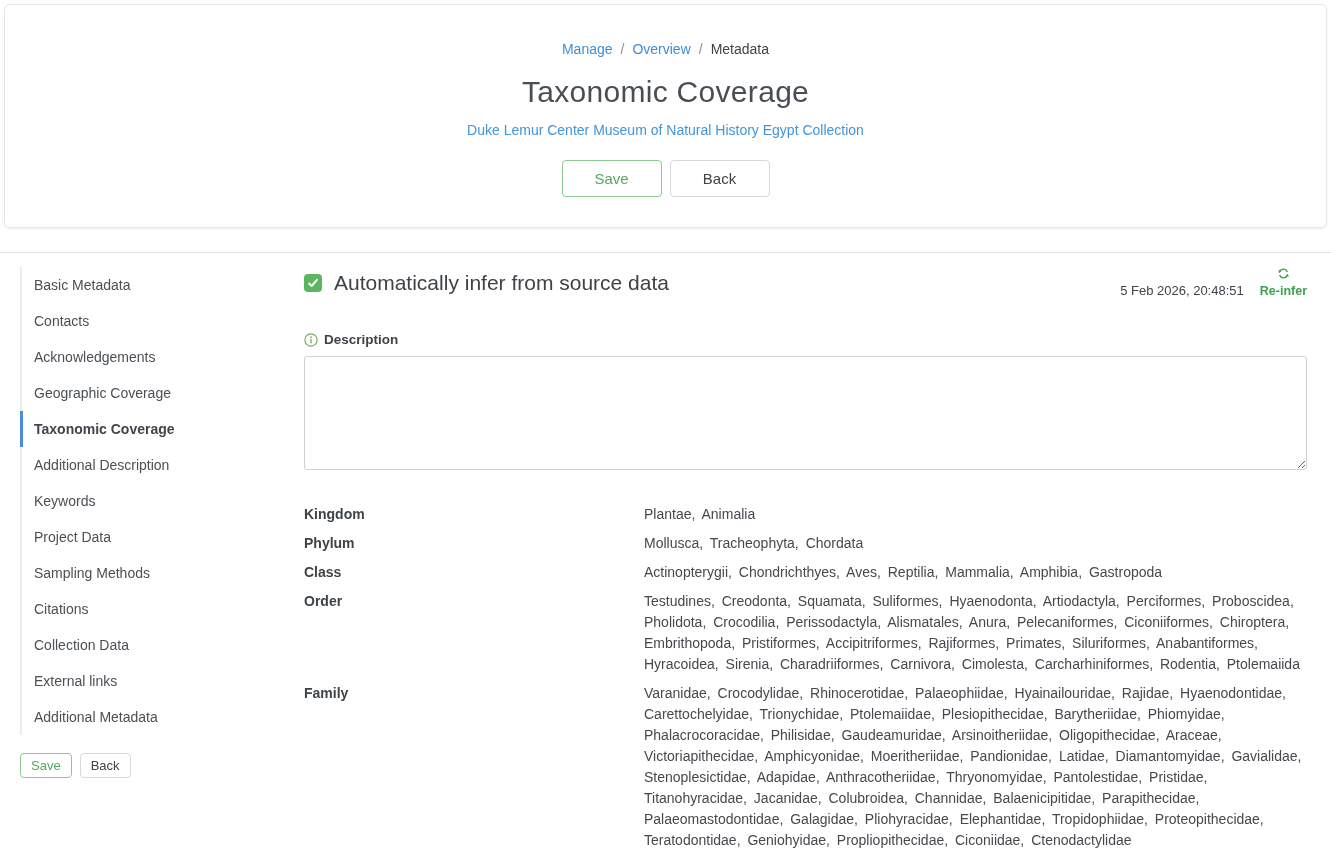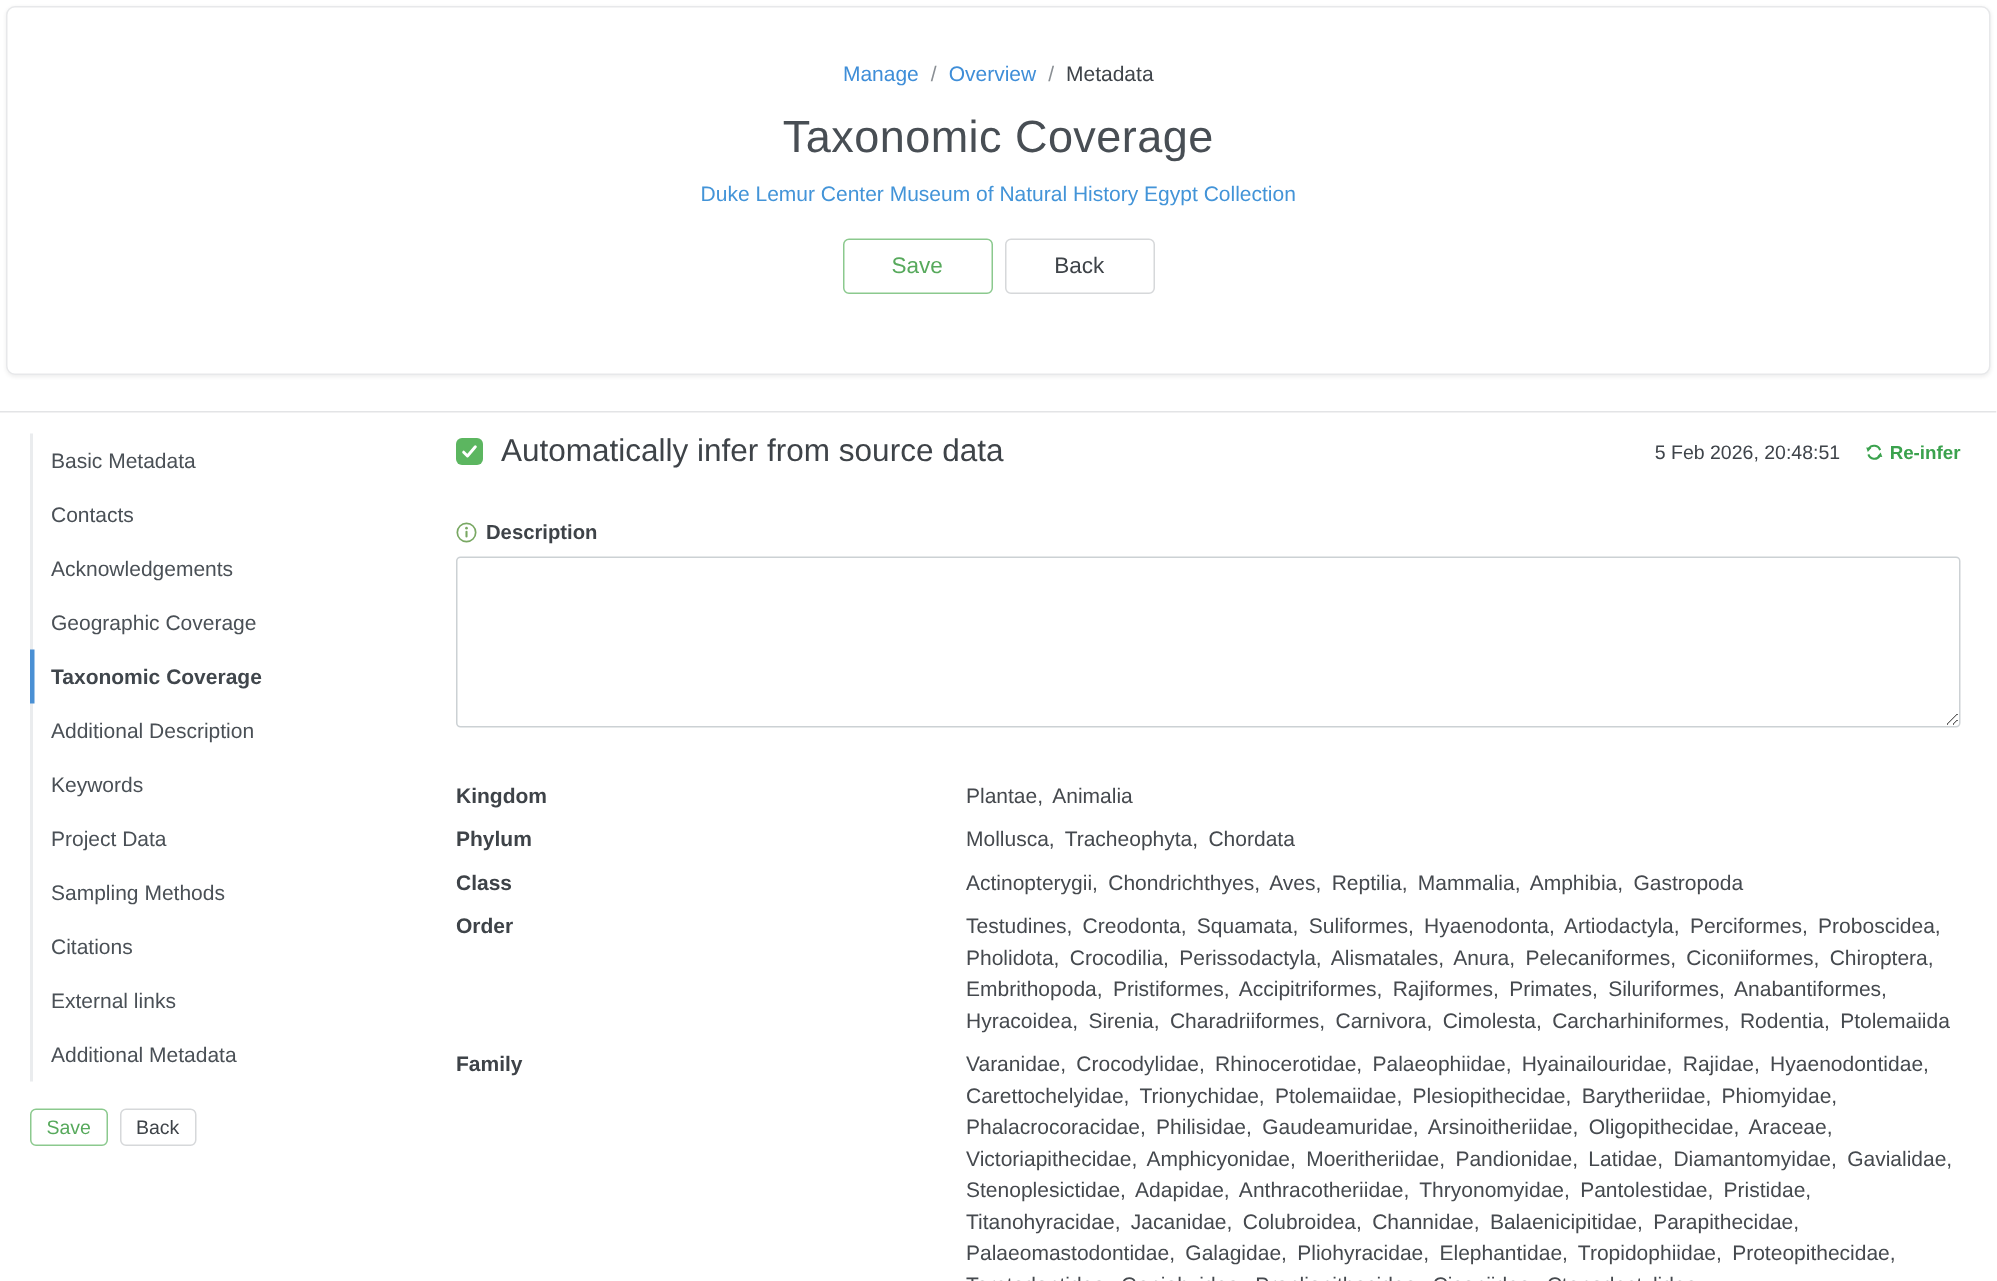--- a/index.html
+++ b/index.html
@@ -6,21 +6,21 @@
   html, body { background: #ffffff; font-family: "Liberation Sans", sans-serif; color: #3f454a; }
   body { width: 1331px; min-height: 854px; }
 
   
   .header-card {
     margin: 4px;
     border: 1px solid #e7e8ea;
     border-radius: 6px;
     box-shadow: 0 1px 3px rgba(0,0,0,0.07);
     text-align: center;
-    padding: 36px 0 53px;
+    padding: 36px 0 30px;
     background: #fff;
   }
   .breadcrumb { font-size: 14px; color: #74797e; }
   .breadcrumb a { color: #3f8ed8; text-decoration: none; cursor: pointer; }
   .breadcrumb .sep { margin: 0 8px; color: #8a8f94; }
   .breadcrumb .current { color: #3f444a; }
   .page-title {
     font-size: 30px;
     font-weight: 400;
     color: #484e54;
@@ -84,21 +84,21 @@
     width: 18px; height: 18px;
     background: #5cb660;
     border-radius: 4px;
     display: flex; align-items: center; justify-content: center;
     cursor: pointer;
     flex-shrink: 0;
   }
   .infer-label { font-size: 21px; color: #3e4348; }
   .infer-right { display: flex; align-items: flex-end; gap: 16px; }
   .timestamp { font-size: 13px; color: #3f444a; }
-  .reinfer { display: flex; align-items: center; gap: 4px; color: #3ba24e; font-size: 12.5px; font-weight: bold; cursor: pointer; }
+  .reinfer { display: flex; align-items: center; gap: 4px; color: #3ba24e; font-size: 12.5px; font-weight: bold; cursor: pointer; flex-direction: column; }
 
   
   .desc-label-row { display: flex; align-items: center; gap: 6px; margin-bottom: 9px; }
   .desc-label { font-size: 13.5px; font-weight: bold; color: #3e4348; text-align: right; }
   .desc-textarea {
     width: 100%;
     height: 114px;
     border: 1px solid #ccd1d4;
     border-radius: 3px;
     resize: vertical;
@@ -139,20 +139,21 @@
       <div class="sidebar-item">Basic Metadata</div>
       <div class="sidebar-item">Contacts</div>
       <div class="sidebar-item">Acknowledgements</div>
       <div class="sidebar-item">Geographic Coverage</div>
       <div class="sidebar-item active">Taxonomic Coverage</div>
       <div class="sidebar-item">Additional Description</div>
       <div class="sidebar-item">Keywords</div>
       <div class="sidebar-item">Project Data</div>
       <div class="sidebar-item">Sampling Methods</div>
       <div class="sidebar-item">Citations</div>
+      <div class="sidebar-item">Collection Data</div>
       <div class="sidebar-item">External links</div>
       <div class="sidebar-item">Additional Metadata</div>
     </div>
     <div class="sidebar-buttons">
       <button class="btn btn-sm btn-save">Save</button>
       <button class="btn btn-sm btn-back">Back</button>
     </div>
   </nav>
 
   <main class="main">

